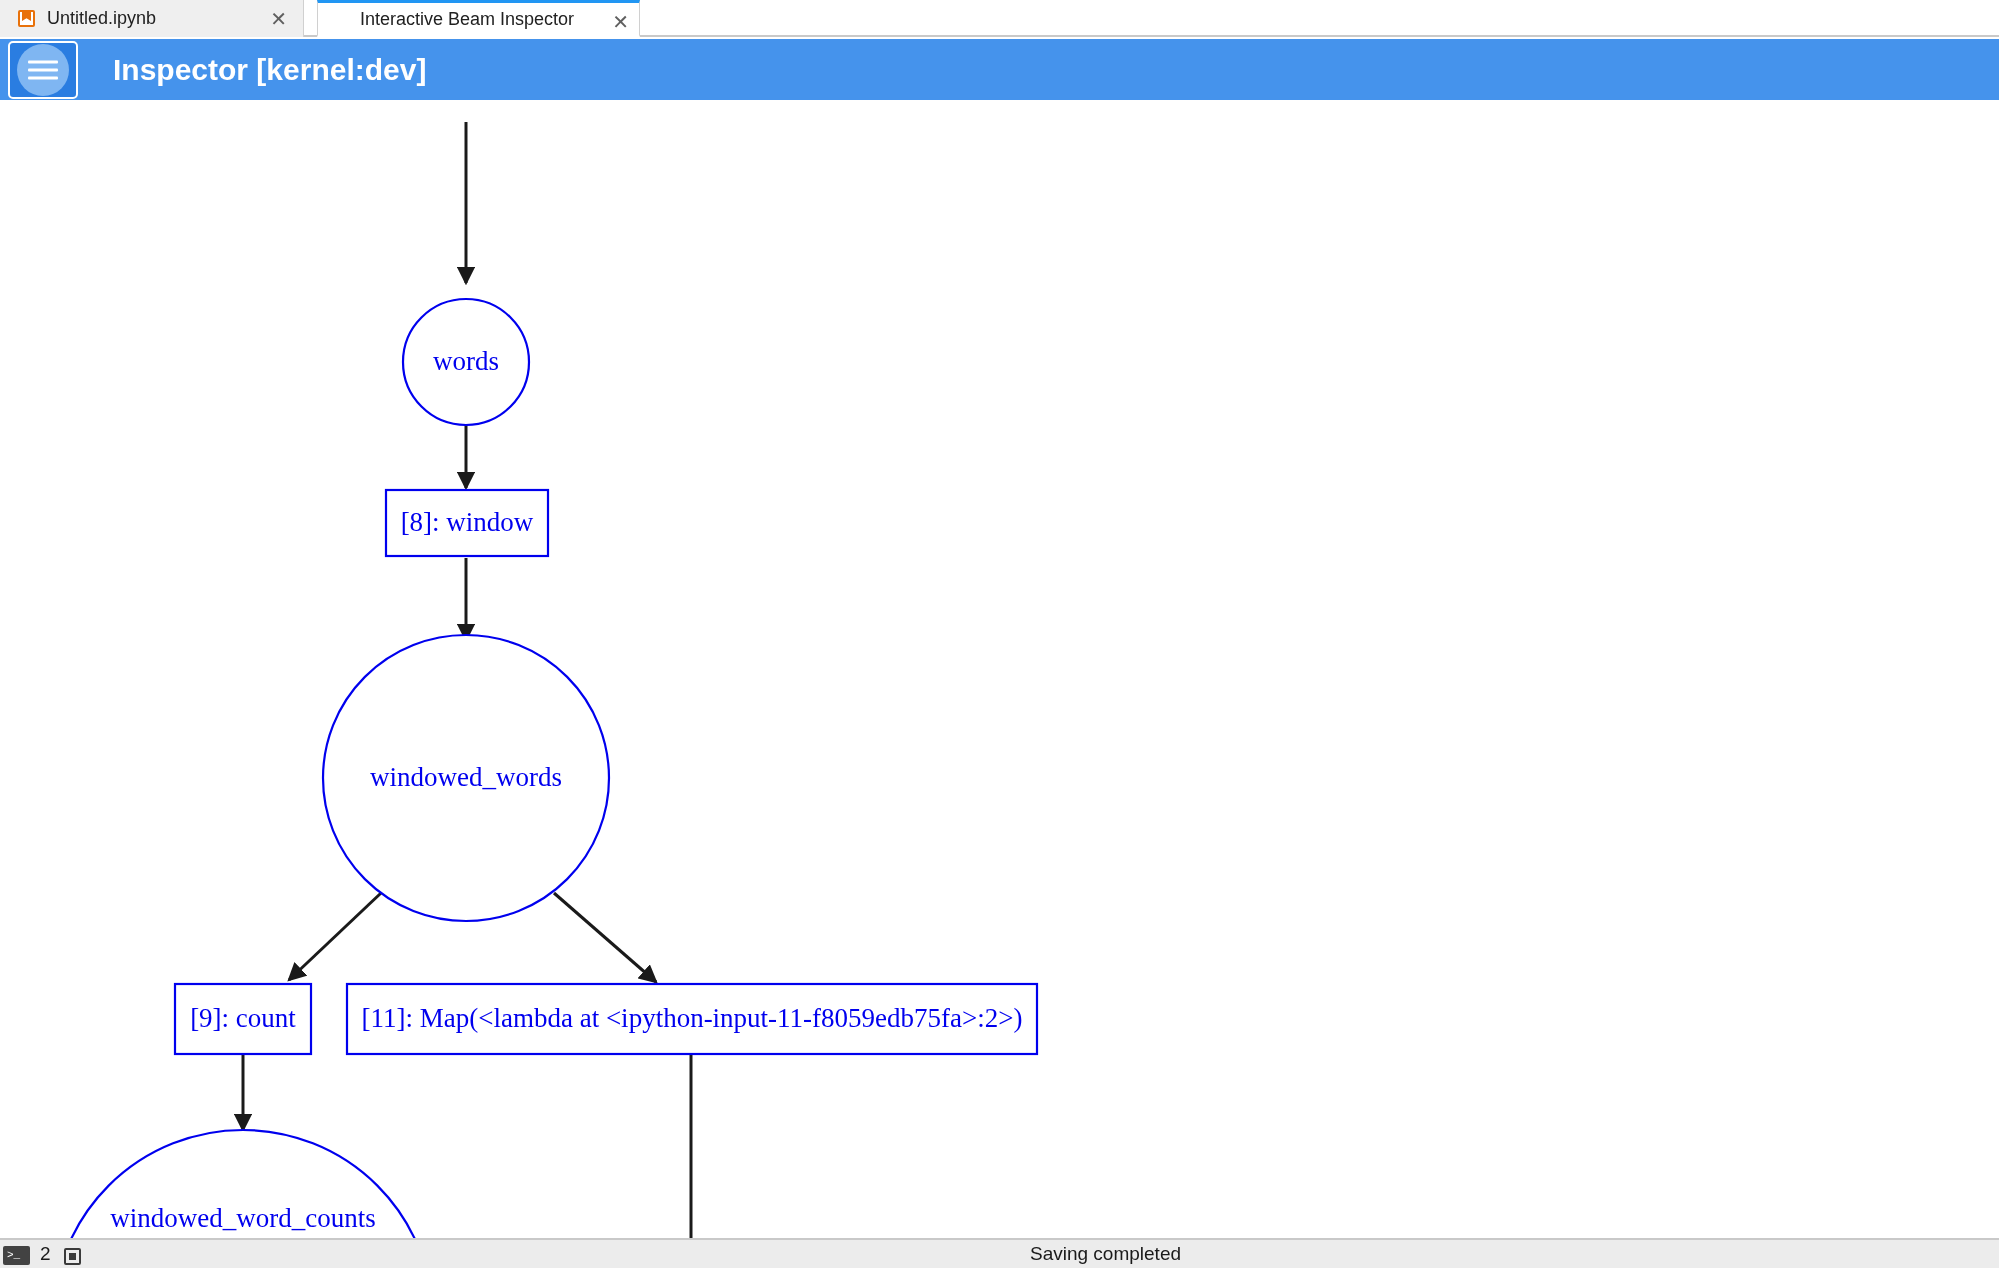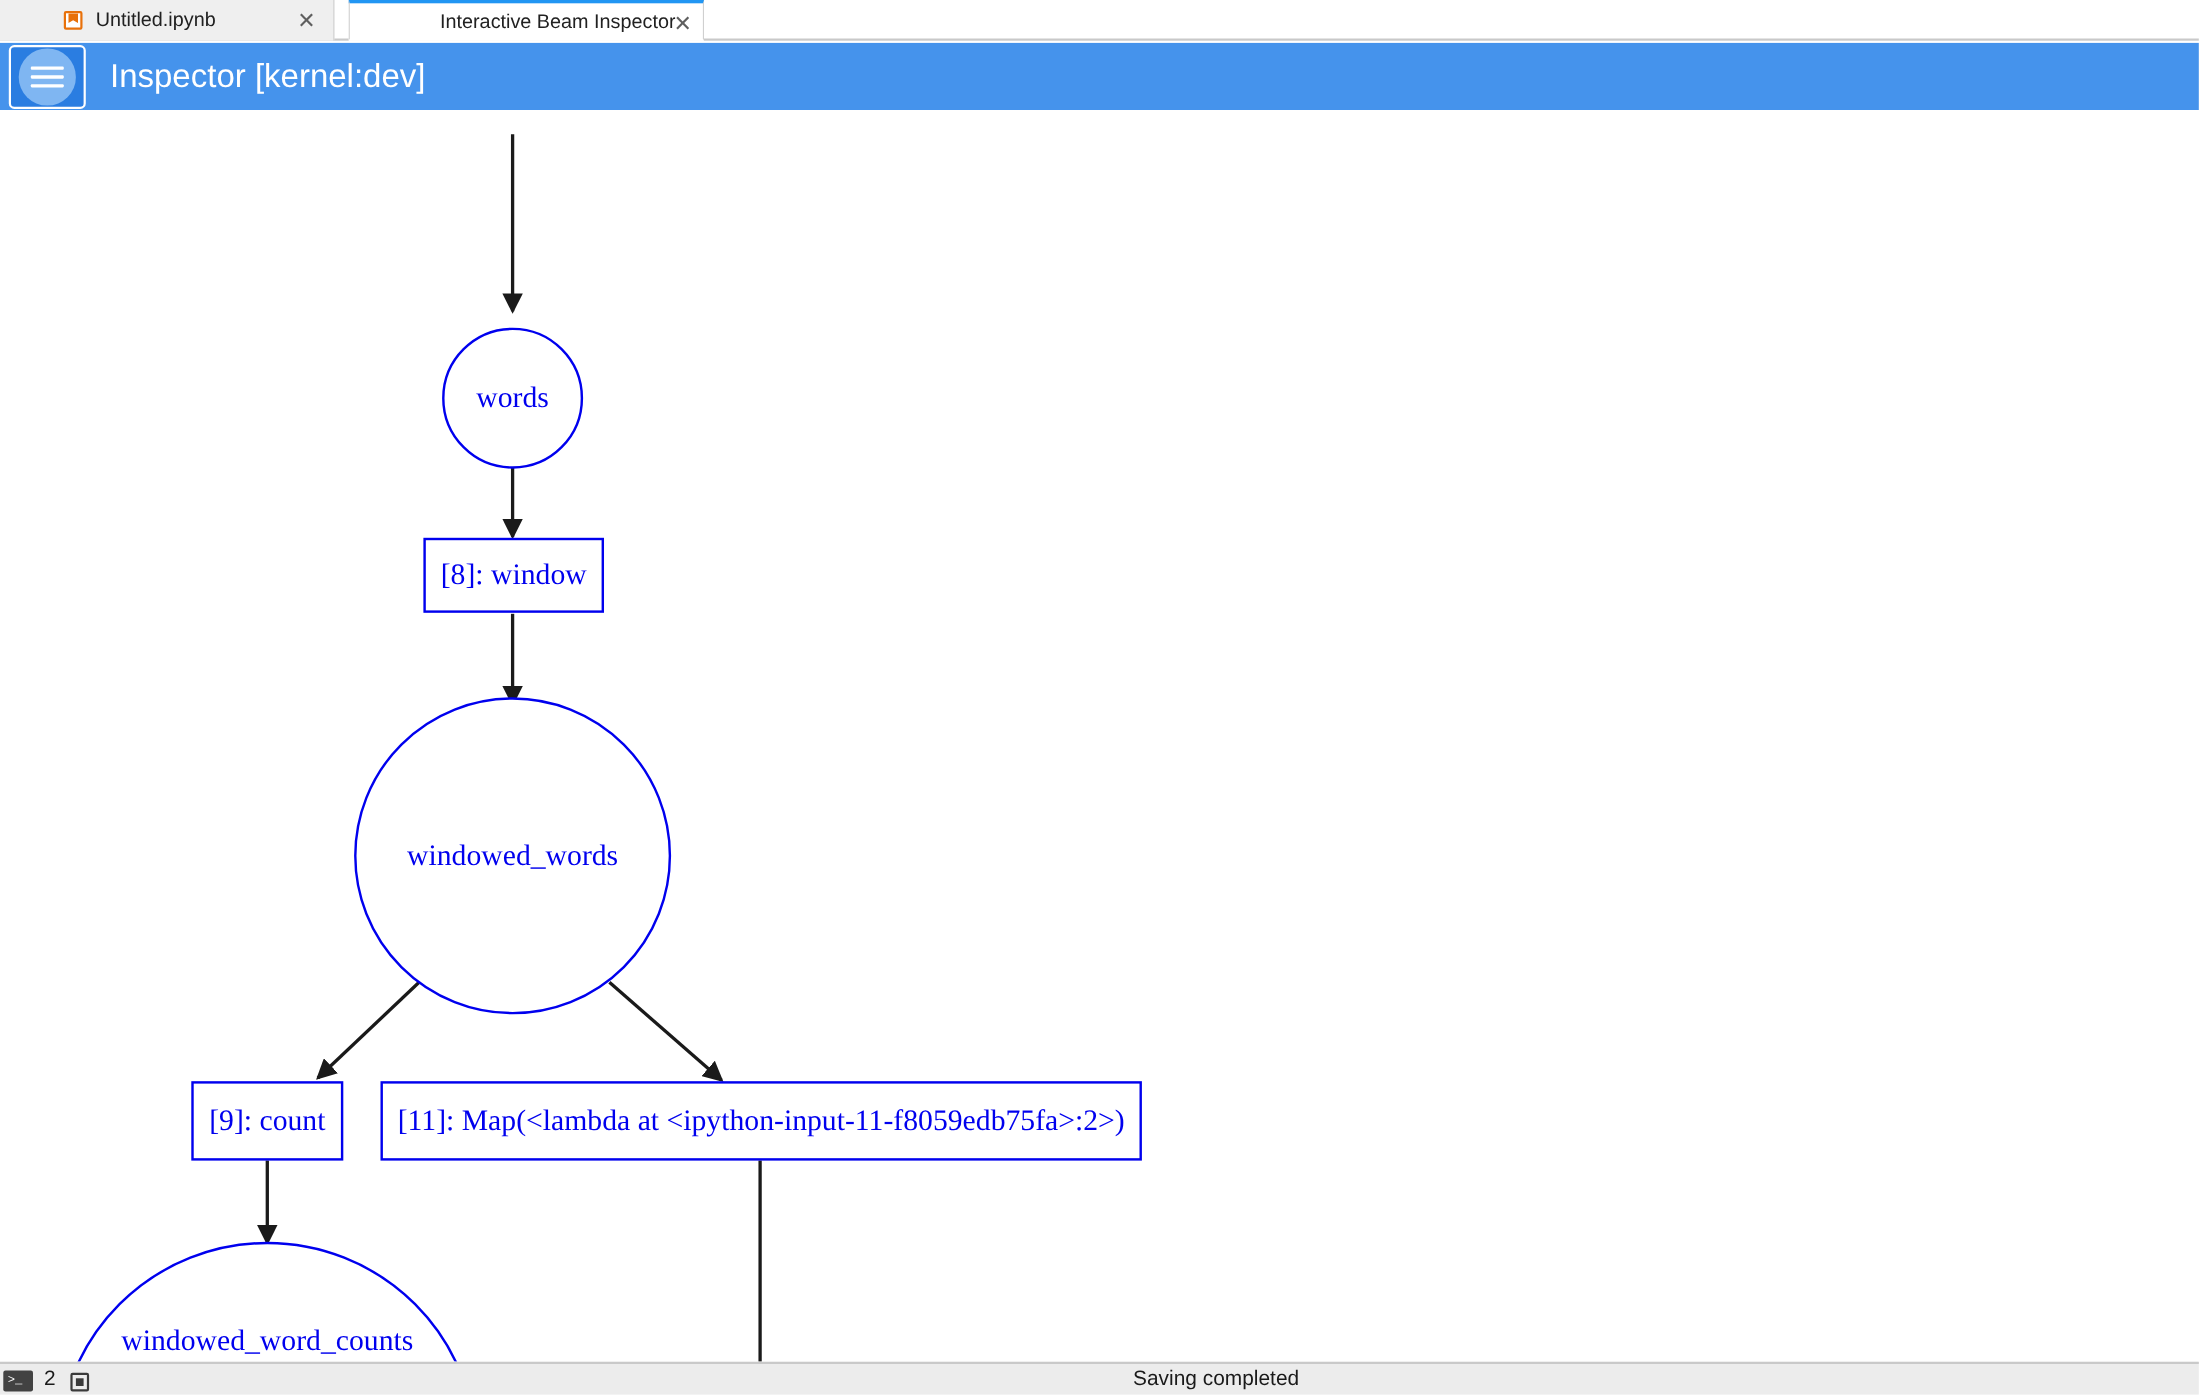--- a/index.html
+++ b/index.html
@@ -29,21 +29,20 @@
     position: absolute;
     top: 0;
     height: 37px;
     box-sizing: border-box;
     display: flex;
     align-items: center;
     font-size: 18px;
     color: #212121;
     background: #f0f0f0;
     border-right: 1px solid #d0d0d0;
-    padding-left: 40px;
   }
   .tab.inactive { background: #efefef; }
   .tab.active {
     background: #ffffff;
     border-top: 3px solid #2196f3;
     border-left: 1px solid #d0d0d0;
     border-bottom: 2px solid #ffffff;
     z-index: 5;
   }
   #tab-0 { left: 0px;   width: 304px; }
@@ -114,26 +113,26 @@
   }
   #menu-btn .bars i {
     display: block;
     height: 3px;
     background: #ffffff;
     margin: 5px 0;
     border-radius: 1px;
   }
   #header-title {
     position: absolute;
-    left: 100px;
+    left: 113px;
     top: 50%;
     transform: translateY(-50%);
     color: #ffffff;
     font-size: 30px;
-    font-weight: normal;
+    font-weight: bold;
     white-space: nowrap;
   }
 
   
   #annot-svg {
     position: absolute;
     left: 40px; top: 100px;
     width: 120px; height: 80px;
     pointer-events: none;
   }

